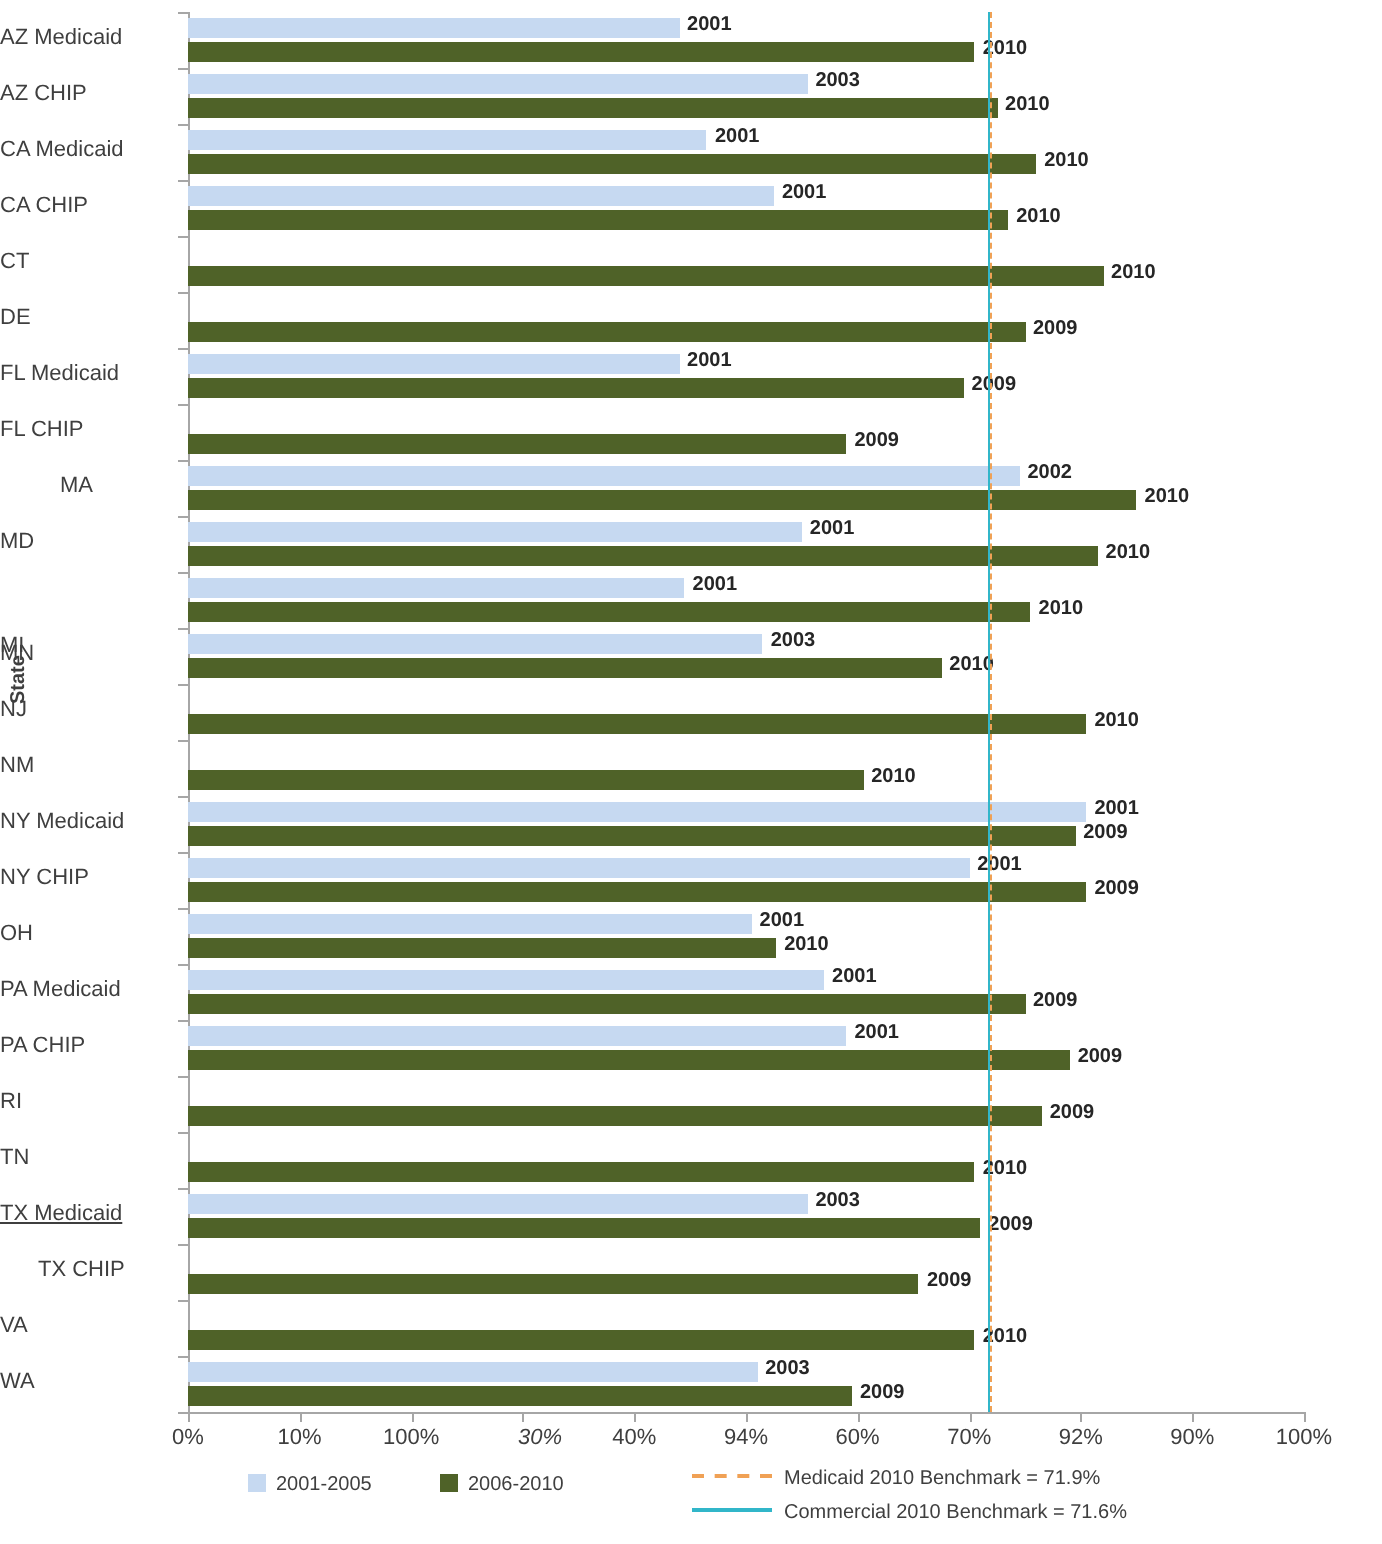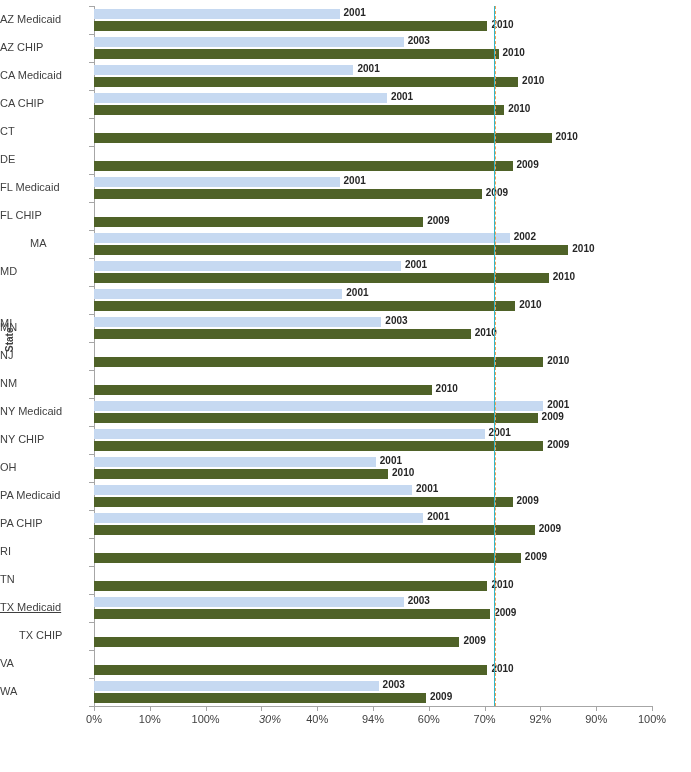--- a/index.html
+++ b/index.html
@@ -317,13 +317,27 @@
       <div class="xtick" style="left: 484.6px;"></div>
       <div class="xlab" style="left: 461.6px;">70%</div>
       <div class="xtick" style="left: 540.4px;"></div>
       <div class="xlab" style="left: 517.4px;">92%</div>
       <div class="xtick" style="left: 596.2px;"></div>
       <div class="xlab" style="left: 573.2px;">90%</div>
       <div class="xtick" style="left: 652px;"></div>
       <div class="xlab" style="left: 629px;">100%</div>
     </div>
 
+  <div class="legend">
+    <div class="lg-item" style="left:30px;top:6px;">
+      <span class="swatch blue"></span><span id="lg0">2001-2005</span>
+    </div>
+    <div class="lg-item" style="left:126px;top:6px;">
+      <span class="swatch green"></span><span id="lg1">2006-2010</span>
+    </div>
+    <div class="lg-item" style="left:252px;top:3px;">
+      <span class="lineswatch dash"></span><span id="lg2">Medicaid 2010 Benchmark = 71.9%</span>
+    </div>
+    <div class="lg-item" style="left:252px;top:20px;">
+      <span class="lineswatch solid"></span><span id="lg3">Commercial 2010 Benchmark = 71.6%</span>
+    </div>
+  </div>
 </div>
 
 </body></html>

